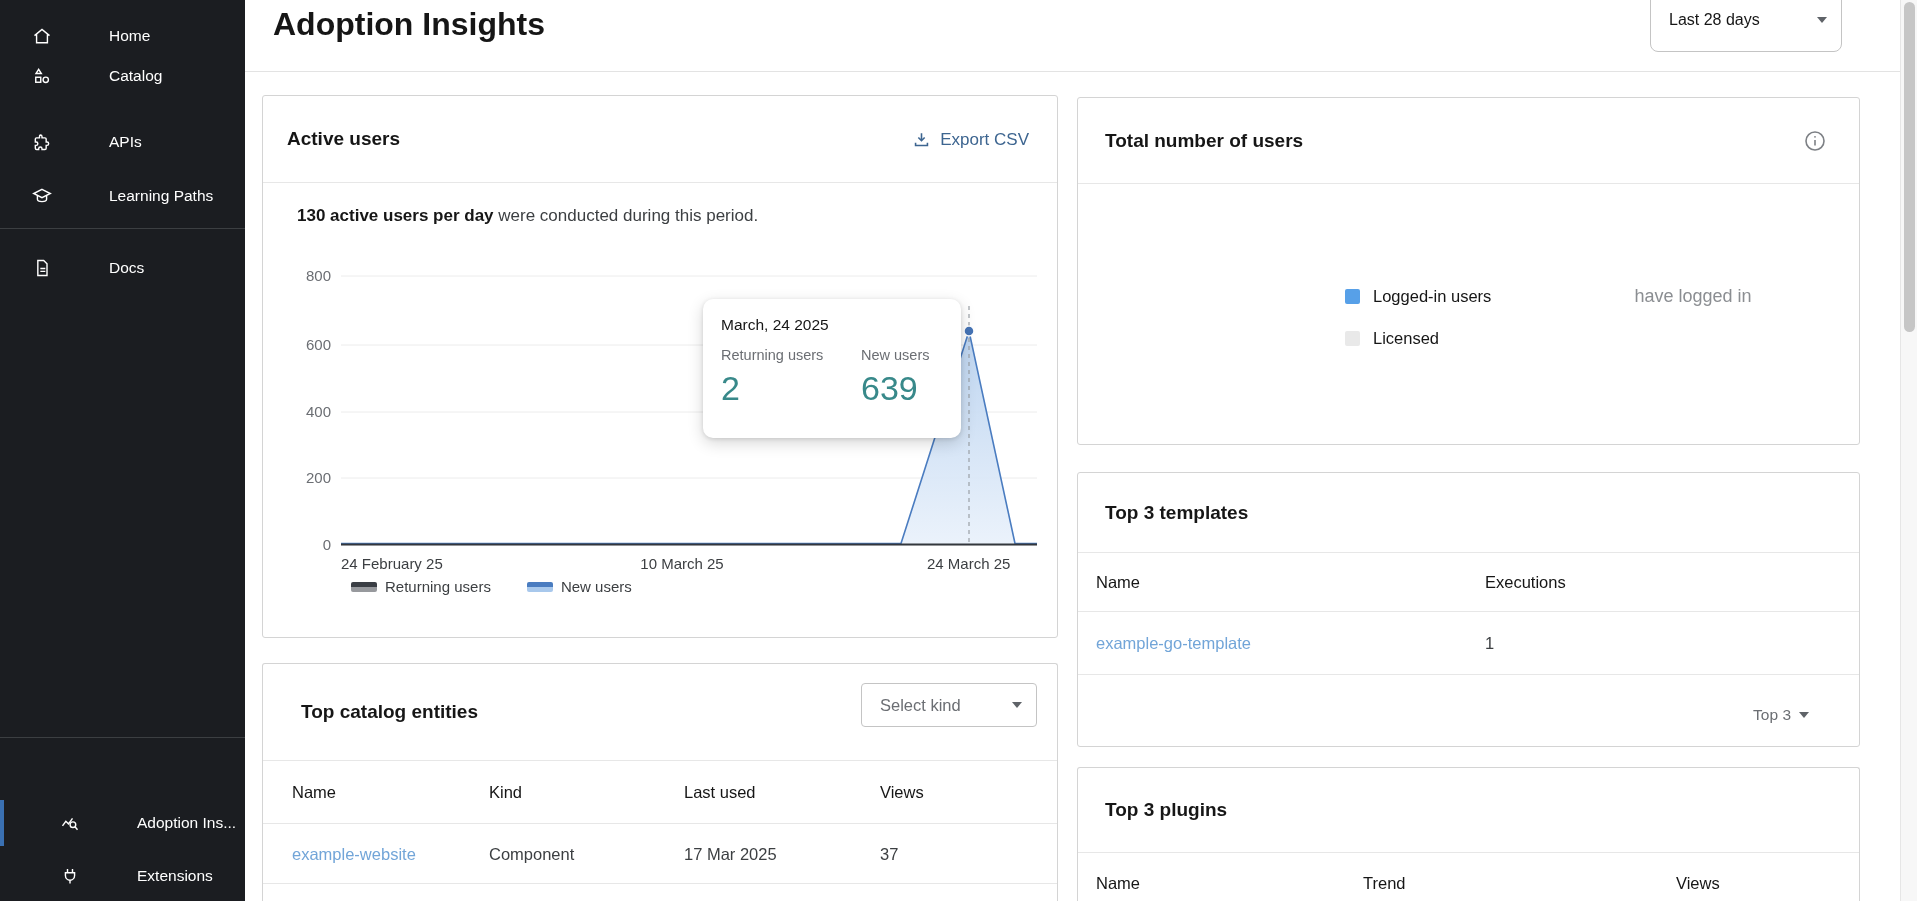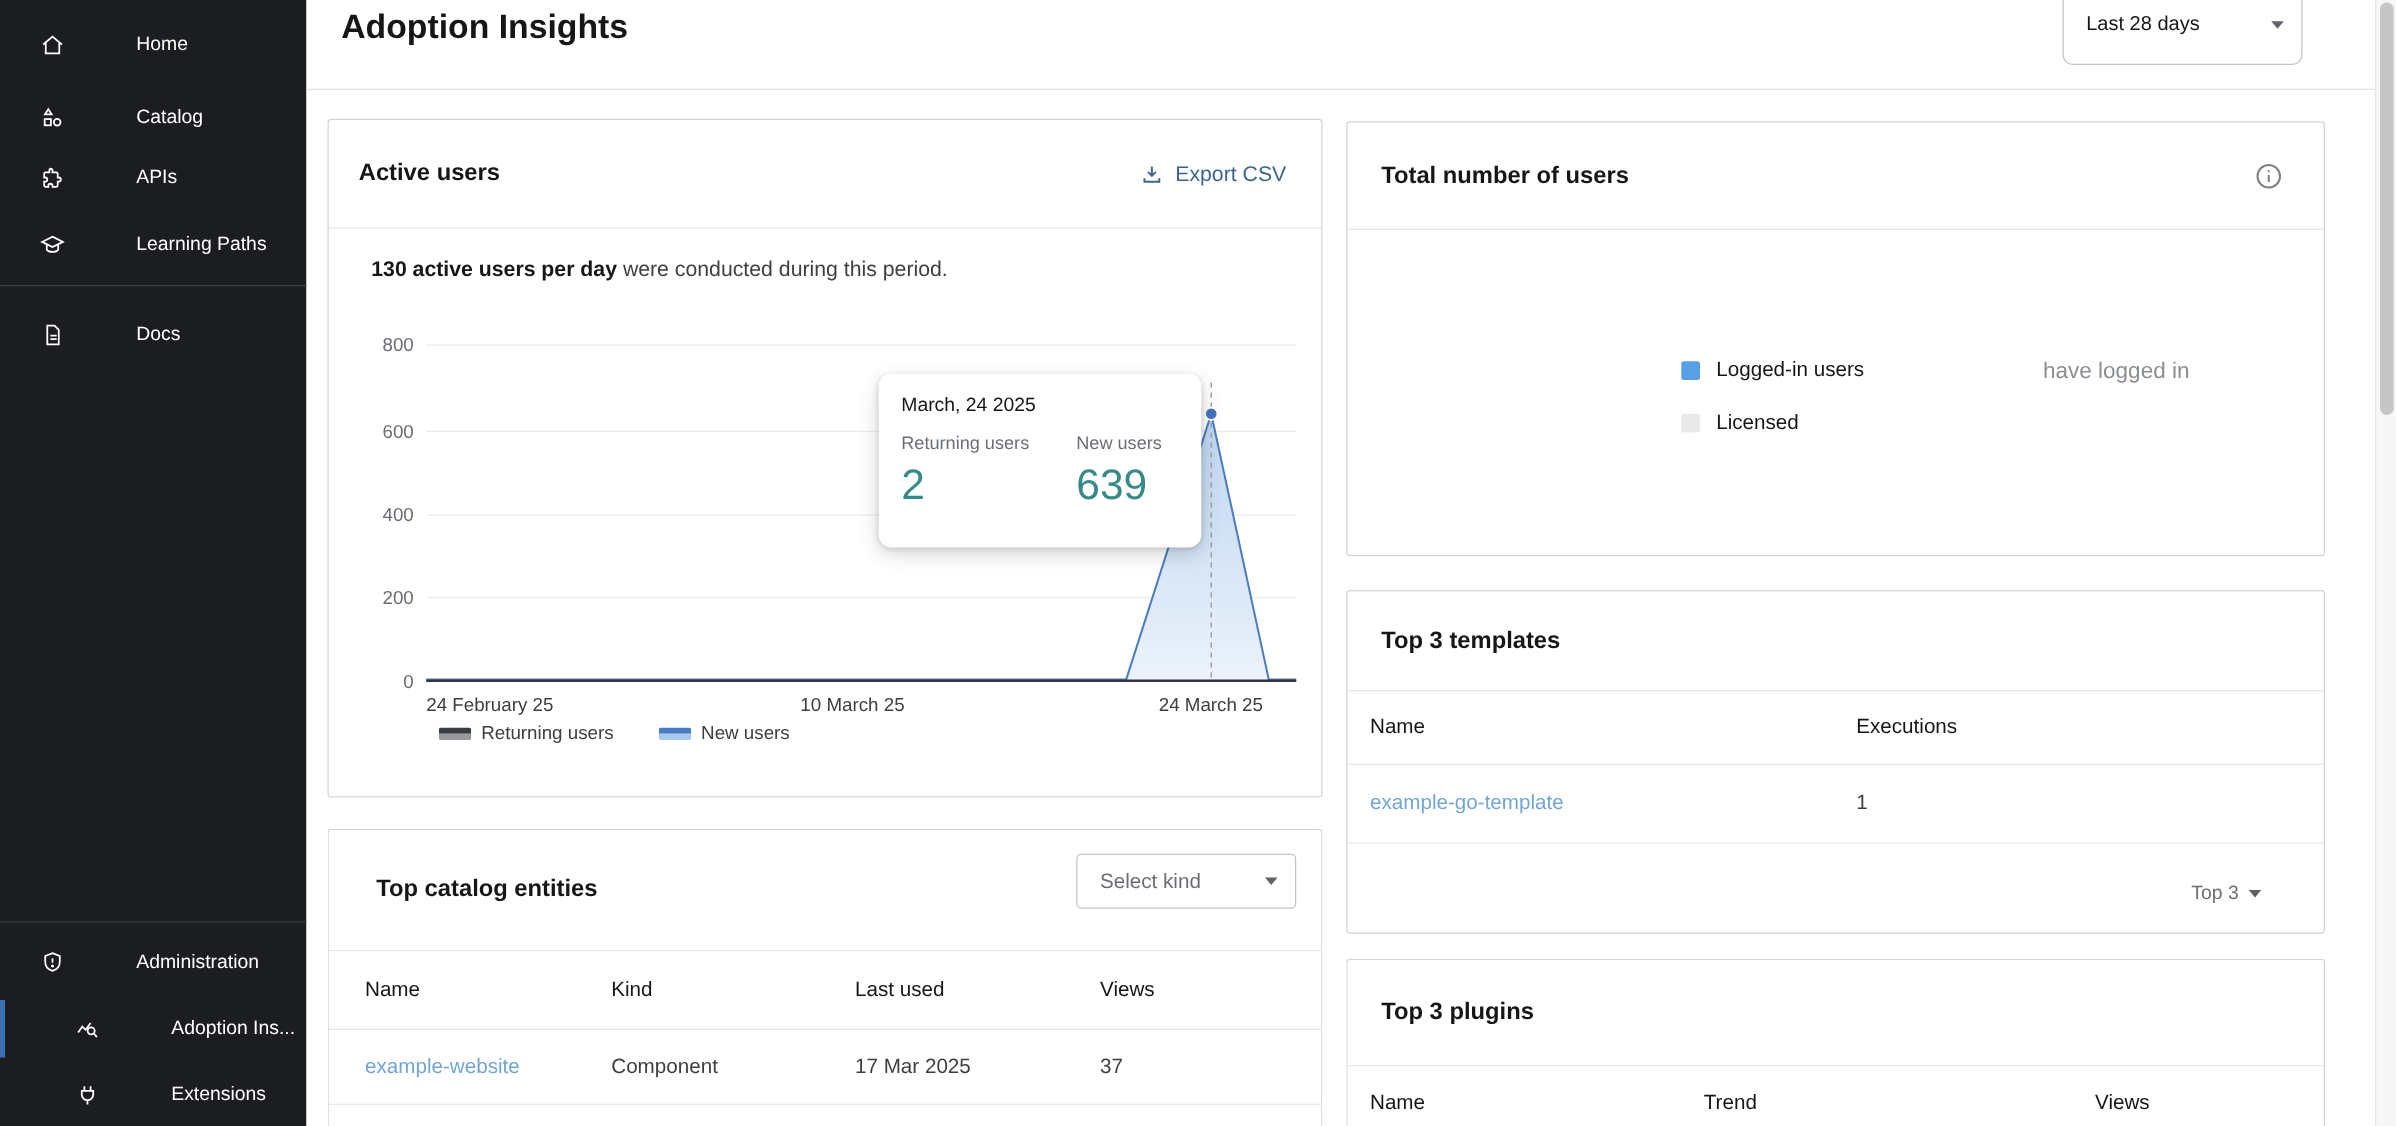--- a/index.html
+++ b/index.html
@@ -11,21 +11,21 @@
   .side-item { position:absolute; left:0; width:245px; height:40px; display:flex; align-items:center;
                color:#fff; font-size:15.5px; cursor:pointer;gap:47px; }
   .side-item .ic { width:20px; height:20px; margin-left:32px; margin-right:10px; flex:none; }
   .side-item.sub .ic { margin-left:60px; }
   .side-item .lbl { white-space:nowrap; }
   .side-div { position:absolute; left:0; width:245px; height:1px; background:#3c3f42; }
   .active-bar { position:absolute; left:0; top:800px; width:4px; height:46px; background:#3a70b2; }
   .chev { margin-left:28px; }
 
   
-  #page-title { position:absolute; left:273px; top:6px; font-size:27px; font-weight:700; color:#161616; }
+  #page-title { position:absolute; left:273px; top:6px; font-size:32px; font-weight:700; color:#161616; }
   #range-select { position:absolute; left:1650px; top:-12px; width:192px; height:64px;
                   border:1px solid #c4c4c4; border-radius:8px; background:#fff;
                   display:flex; align-items:center; justify-content:space-between;
                   padding:0 14px 0 18px; font-size:16px; color:#161616; cursor:pointer; }
   .caret { width:0; height:0; border-left:5px solid transparent; border-right:5px solid transparent;
            border-top:6px solid #5f6368; }
   #header-divider { position:absolute; left:245px; top:71px; width:1660px; height:1px; background:#e3e3e3; }
 
   
   #scrollbar { position:absolute; left:1900px; top:0; width:17px; height:901px; background:#f7f7f7; border-left:1px solid #e6e6e6; }
@@ -106,21 +106,21 @@
 </head>
 <body>
 
 <nav id="sidebar">
   <div class="side-item" style="top:16px">
     <svg class="ic" viewBox="0 0 24 24" fill="none" stroke="#fff" stroke-width="1.7">
         <path d="M3 11.5 12 4l9 7.5M5.5 10v10h13V10"></path>
       </svg>
     <span class="lbl">Home</span>
   </div>
-  <div class="side-item" style="top:74px">
+  <div class="side-item" style="top:56px">
     <svg class="ic" viewBox="0 0 24 24" fill="none" stroke="#fff" stroke-width="1.7">
         <path d="M8 4l3.2 5H4.8L8 4z"></path>
         <rect x="4.5" y="13.5" width="6" height="6"></rect>
         <circle cx="16.5" cy="16.5" r="3.2"></circle>
       </svg>
     <span class="lbl">Catalog</span>
   </div>
   <div class="side-item" style="top:122px">
     <svg class="ic" viewBox="0 0 24 24" fill="none" stroke="#fff" stroke-width="1.7">
         <path d="M10 3.5a2 2 0 0 1 2 2V7h3.5a1.5 1.5 0 0 1 1.5 1.5V12h1a2 2 0 1 1 0 4h-1v3.5a1.5 1.5 0 0 1-1.5 1.5H12v-1a2 2 0 1 0-4 0v1H5.5A1.5 1.5 0 0 1 4 19.5V16h1a2 2 0 1 0 0-4H4V8.5A1.5 1.5 0 0 1 5.5 7H9V5.5a2 2 0 0 1 1-2z"></path>
@@ -136,31 +136,20 @@
   </div>
   <div class="side-div" style="top:228px"></div>
   <div class="side-item" style="top:248px">
     <svg class="ic" viewBox="0 0 24 24" fill="none" stroke="#fff" stroke-width="1.7">
         <path d="M7 3h7l4 4v14H7V3z"></path>
         <path d="M10 12.5h6M10 16h6"></path>
       </svg>
     <span class="lbl">Docs</span>
   </div>
   <div class="side-div" style="top:737px"></div>
-  <div class="side-item" style="top:750px">
-    <svg class="ic" viewBox="0 0 24 24" fill="none" stroke="#fff" stroke-width="1.7">
-        <path d="M12 3l7 2.8V11c0 4.4-2.9 7.9-7 9-4.1-1.1-7-4.6-7-9V5.8L12 3z"></path>
-        <path d="M12 8v4.2"></path>
-        <circle cx="12" cy="15.3" r="0.6" fill="#fff"></circle>
-      </svg>
-    <span class="lbl">Administration</span>
-    <svg class="chev" width="16" height="16" viewBox="0 0 24 24" fill="none" stroke="#fff" stroke-width="2">
-        <path d="M6 9l6 6 6-6"></path>
-      </svg>
-  </div>
   <div class="active-bar"></div>
   <div class="side-item sub" style="top:803px">
     <svg class="ic" viewBox="0 0 24 24" fill="none" stroke="#fff" stroke-width="1.7">
         <path d="M3 15.5l4-5.5 3.2 3L15 6.5"></path>
         <circle cx="15.5" cy="14" r="3.4"></circle>
         <path d="M18 16.5L21 20"></path>
       </svg>
     <span class="lbl">Adoption Ins...</span>
   </div>
   <div class="side-item sub" style="top:856px">

